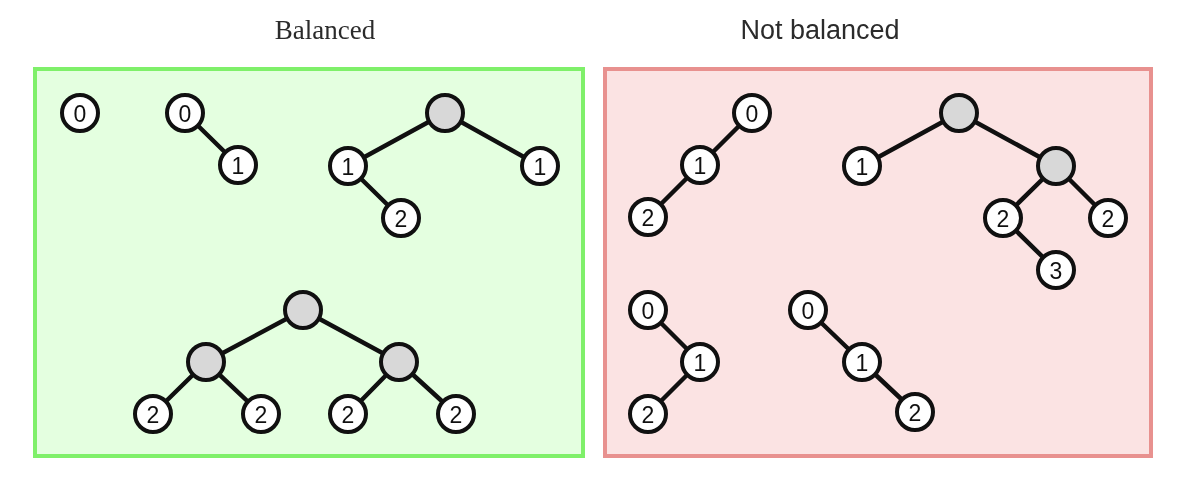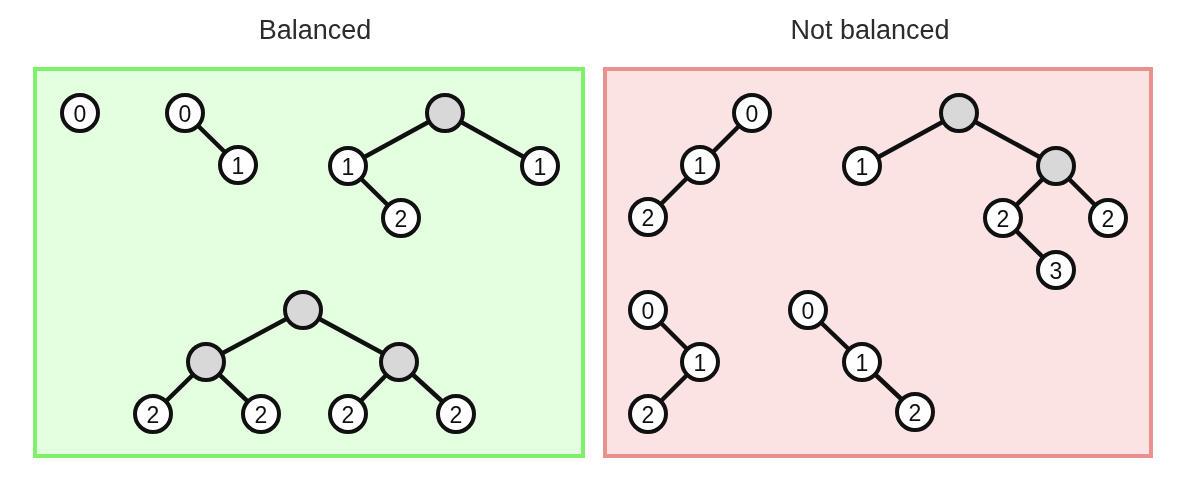--- a/index.html
+++ b/index.html
@@ -27,22 +27,22 @@
     font-size: 27px;
     font-weight: 400;
     color: #2b2b2b;
     white-space: nowrap;
     text-align: center;
     letter-spacing: 0px;
     top: 14px;
     transform: translateX(-50%);
     line-height: 32px;
   }
-  #title-balanced { left: 315px; }
-  #title-not-balanced { left: 870px; }
+  #title-balanced { left: 325px; font-family: Liberation Serif, serif; }
+  #title-not-balanced { left: 820px; }
 
   .panel {
     position: absolute;
     box-sizing: border-box;
     border-style: solid;
     border-width: 4px;
   }
   #panel-balanced {
     left: 33px;
     top: 67px;

